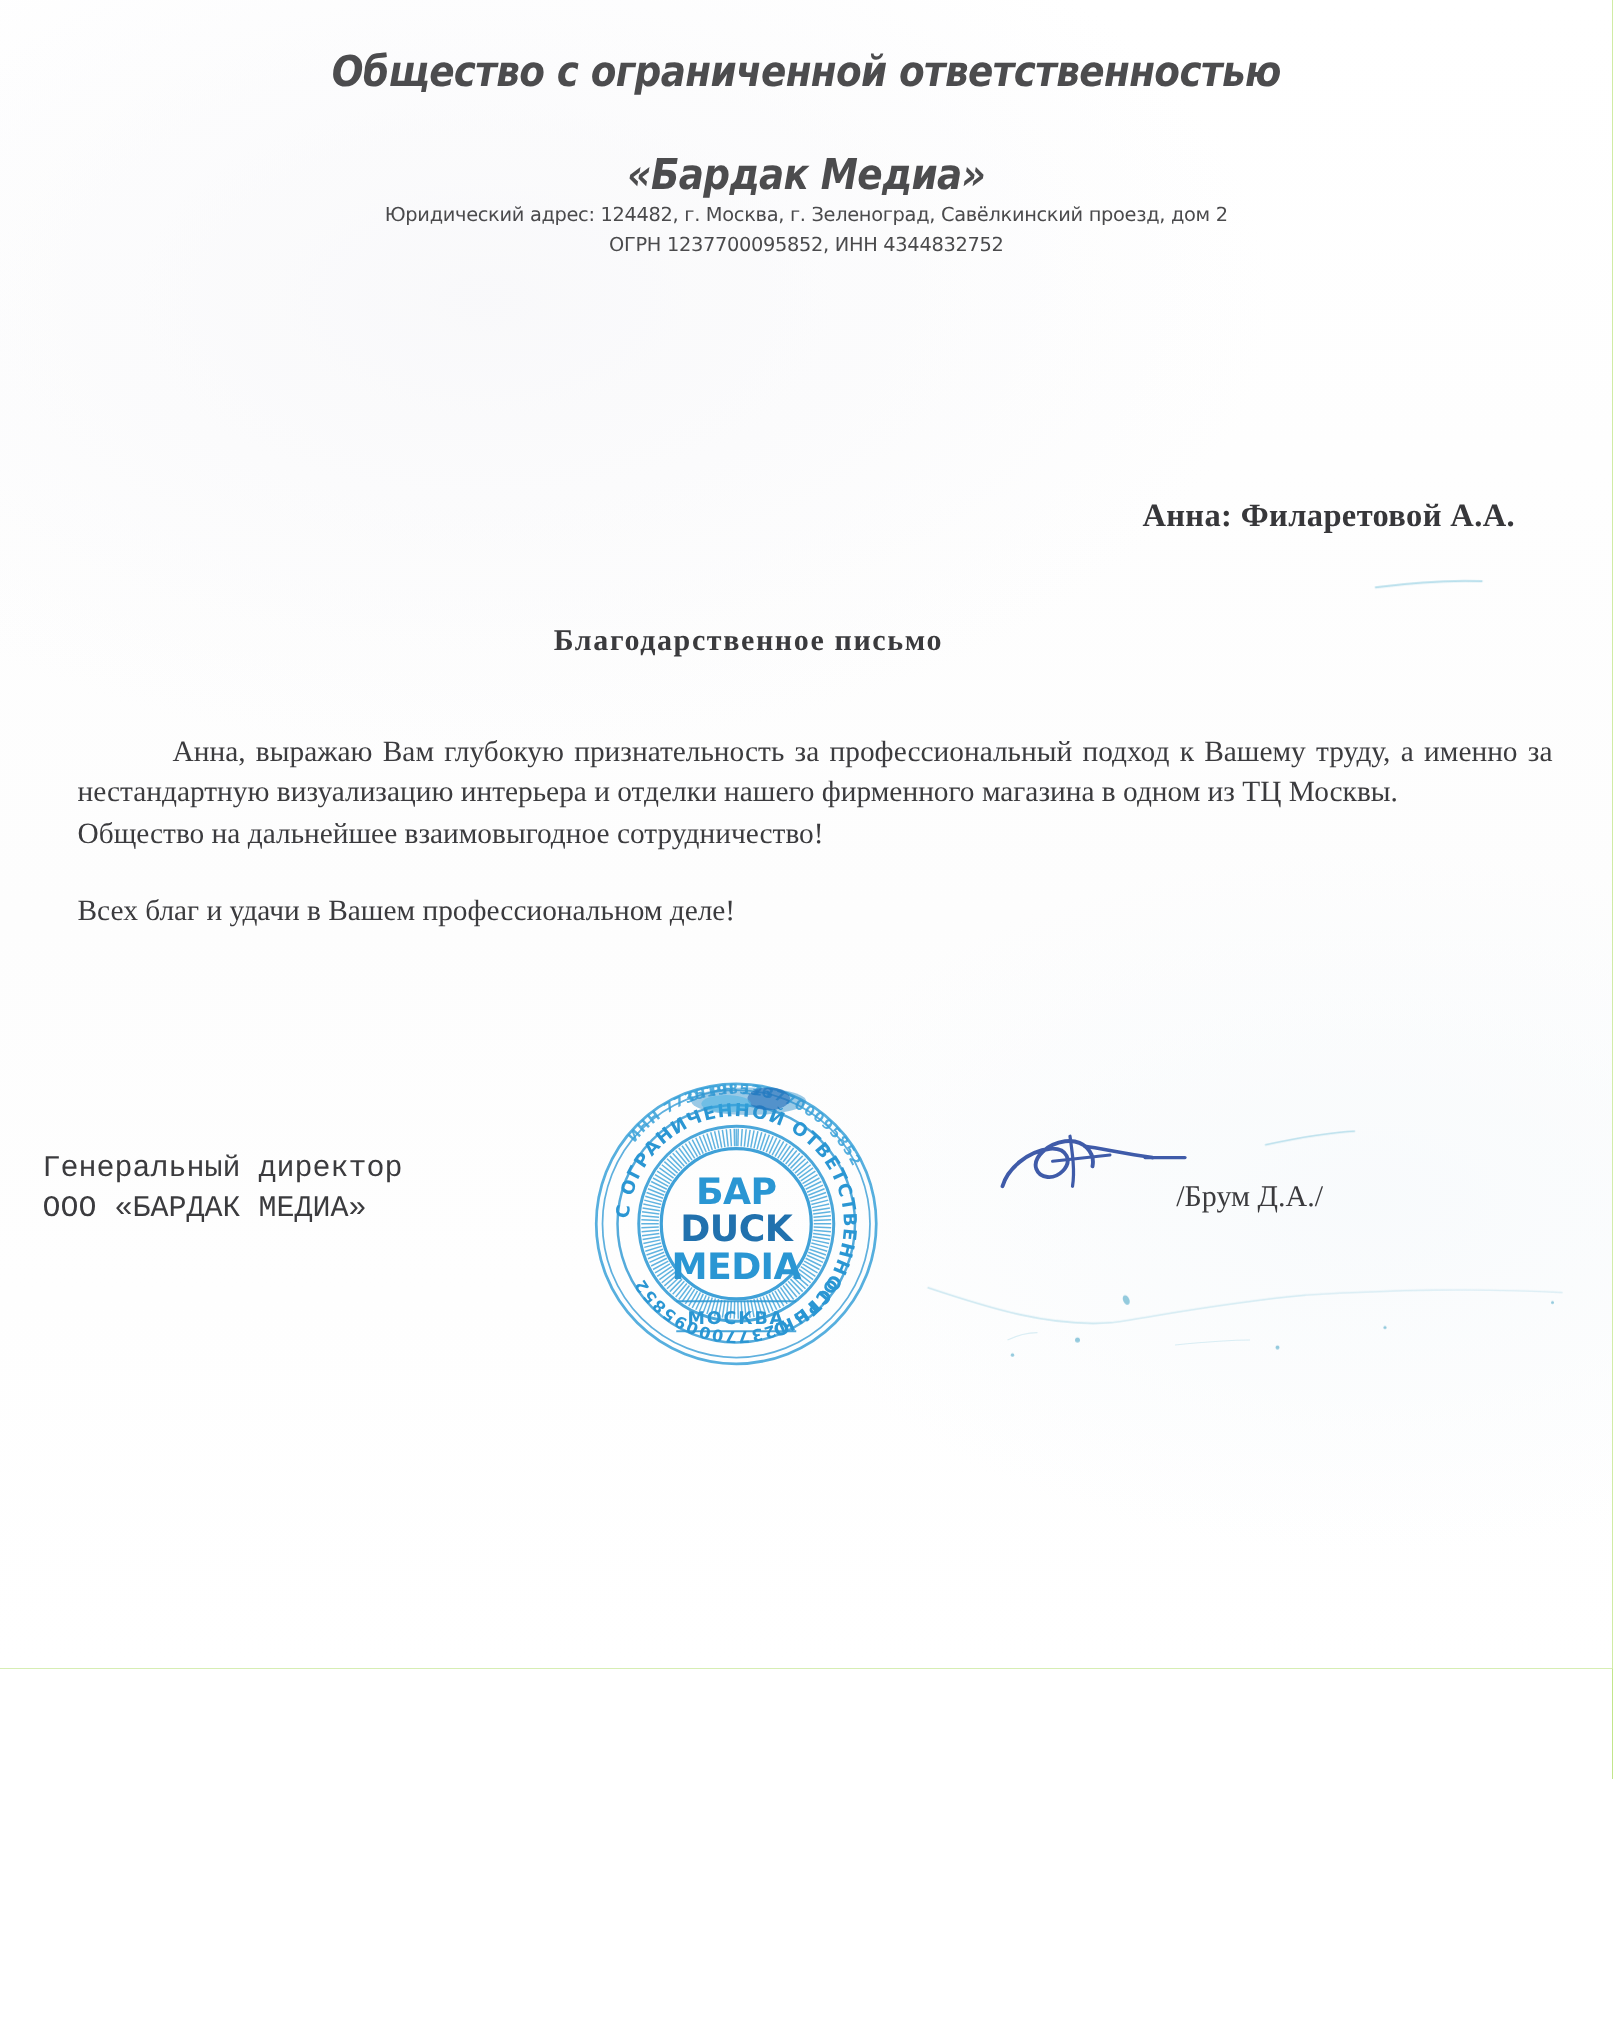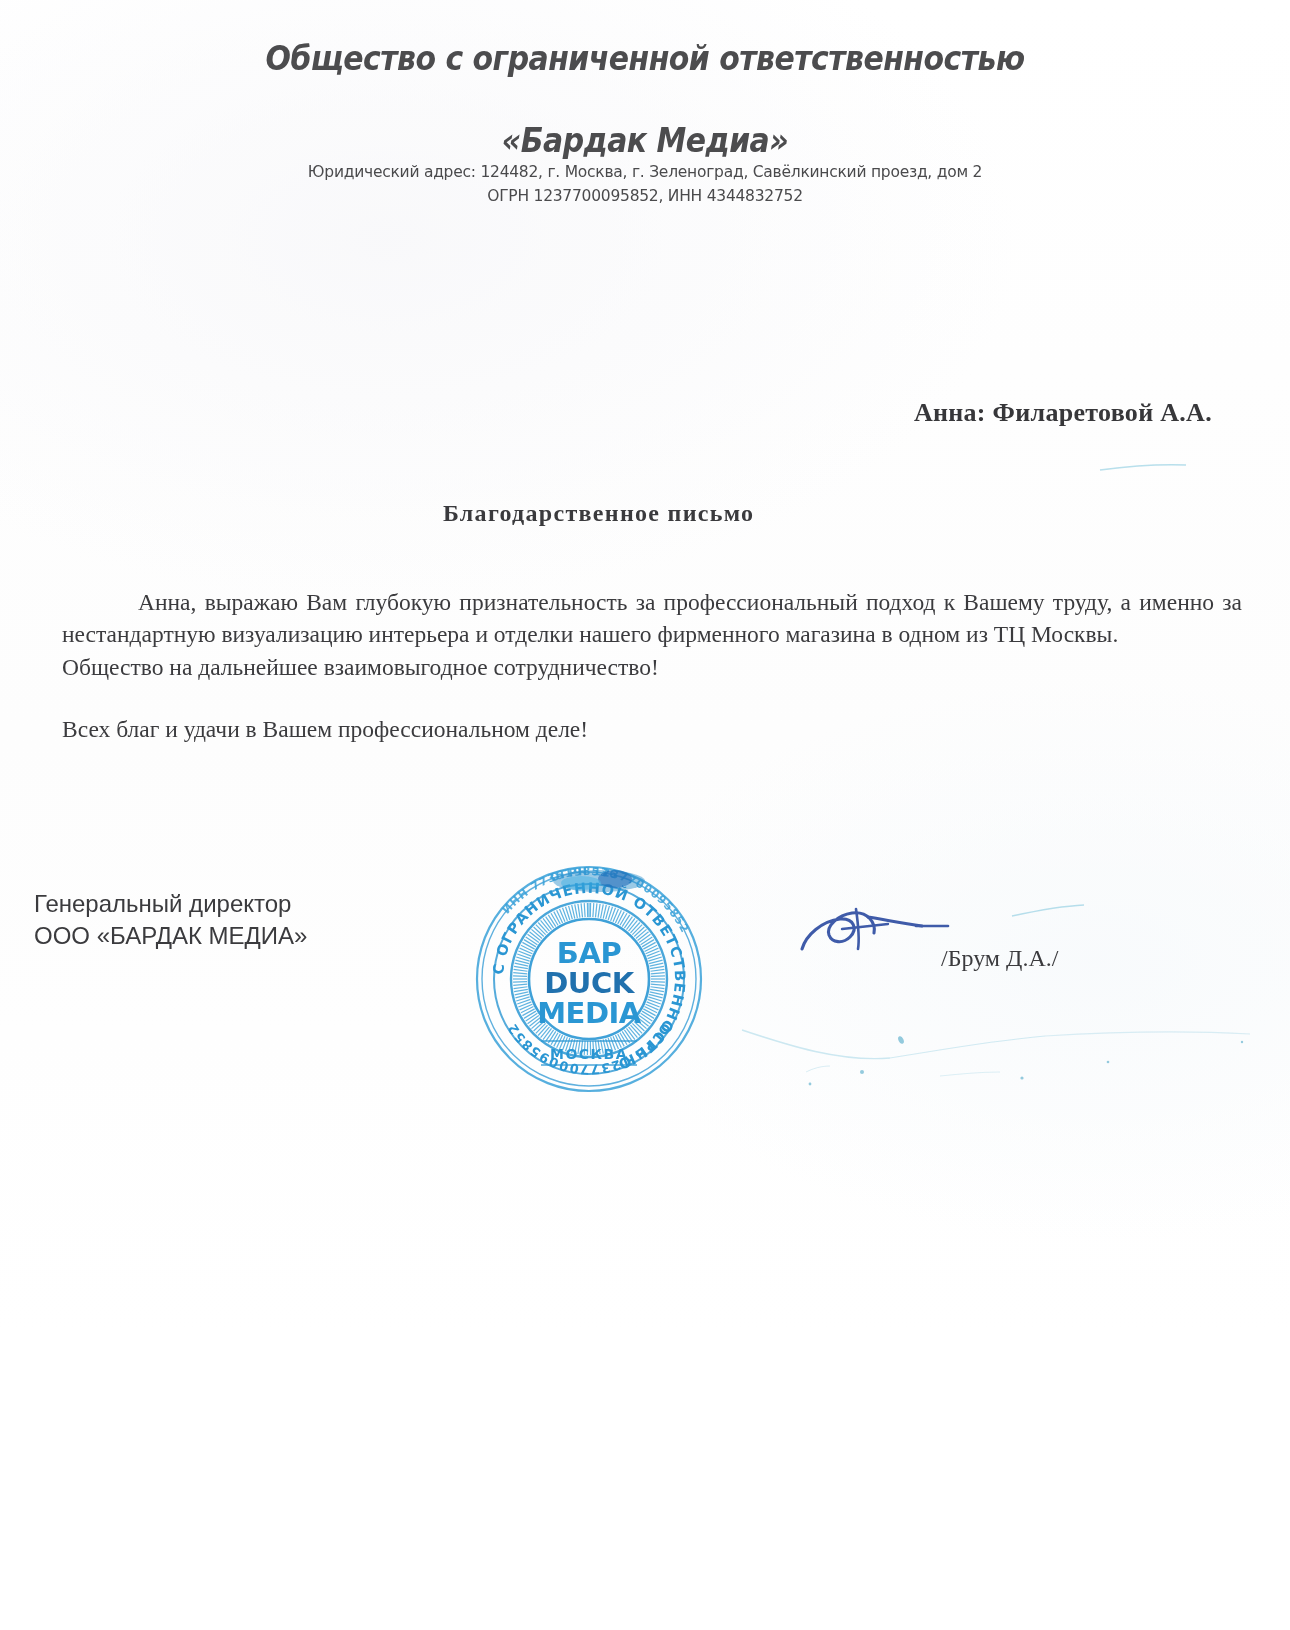--- a/index.html
+++ b/index.html
@@ -118,22 +118,22 @@
   .para-plain {
     text-align: left;
     margin: 0;
   }
   .para-spacer { height: 30px; }
 
   
   .sign-left {
     position: absolute;
     left: 34px;
-    top: 888px;
-    font-family: Liberation Sans, sans-serif;
+    top: 920px;
+    font-family: Liberation Mono, monospace;
     font-size: 24px;
     line-height: 1.35;
     color: #3b3b3e;
     white-space: nowrap;
   }
 
   .sign-name {
     position: absolute;
     left: 941px;
     top: 945px;

